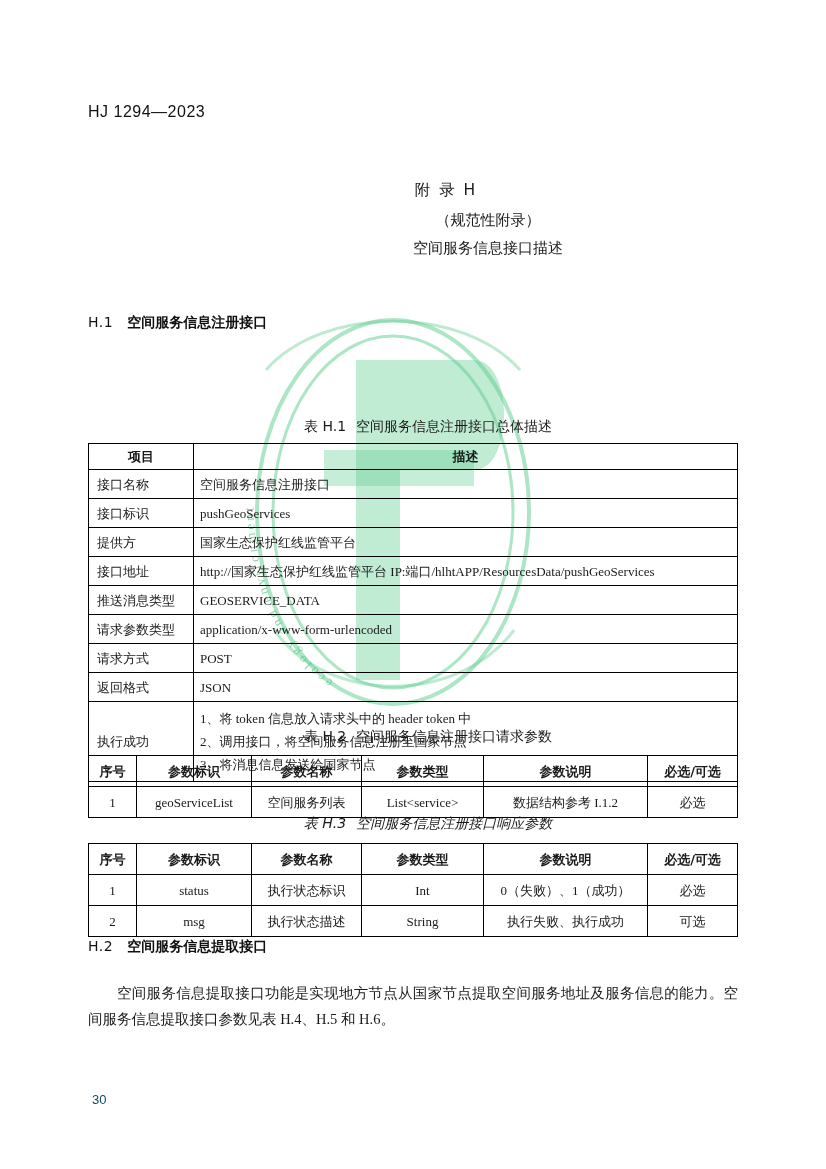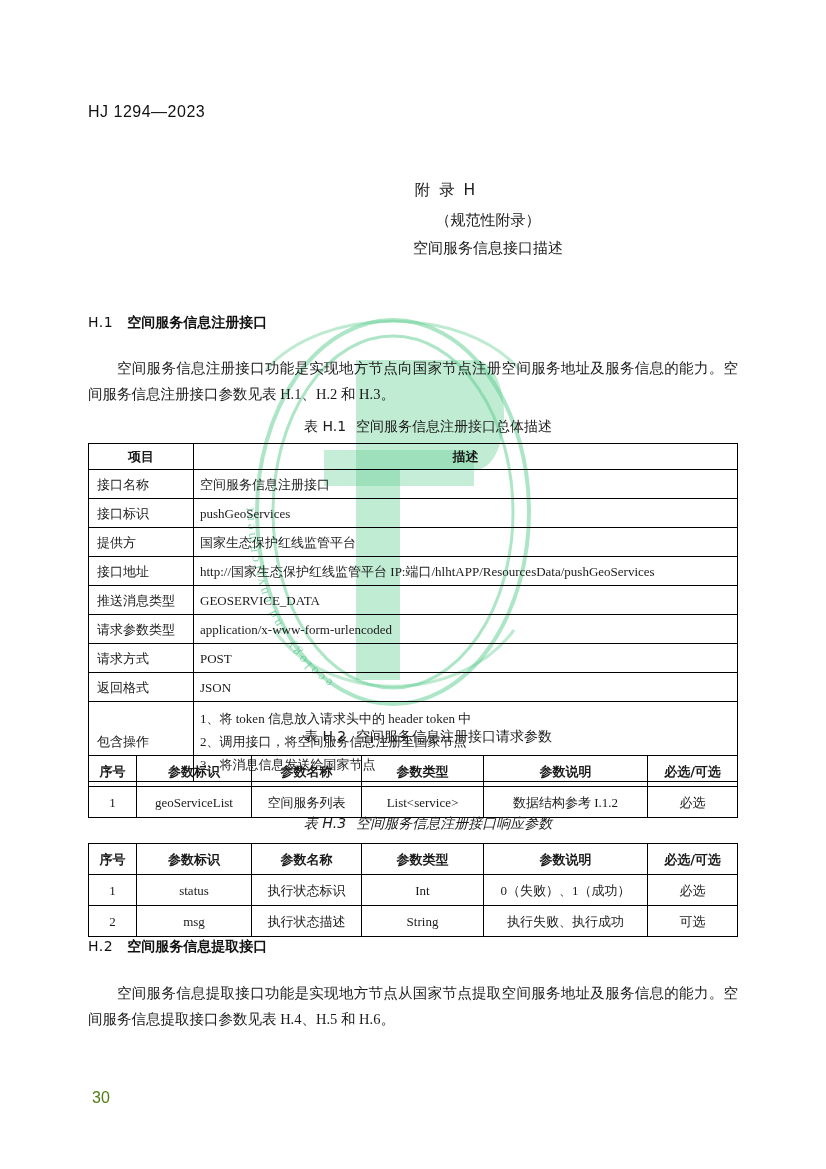--- a/index.html
+++ b/index.html
@@ -129,23 +129,23 @@
   #tableH1 .ops td { height:auto; }
   #tableH1 .ops .opslist { padding:2px 0 2px 0; }
   #tableH1 .ops .opslist div { line-height:23px; }
 
   #tableH2 th, #tableH2 td,
   #tableH3 th, #tableH3 td { height:24px; }
 
   .pageno {
     position:absolute;
     left:92px; bottom:62px;
-    font-size:16px;
+    font-size:13px;
     font-family:"Liberation Sans","DejaVu Sans",sans-serif;
-    color:#4d7c0f;
+    color:#0c4a6e;
     margin-top:33px;
   }
 
   .mono-ish { font-family:"Liberation Serif","DejaVu Serif",serif; }
 </style>
 </head>
 <body>
 
 <div class="page">
 
@@ -187,21 +187,20 @@
     <div class="annex-block">
       <div class="annex-title">附 录 H</div>
       <div class="annex-sub">（规范性附录）</div>
       <div class="annex-name">空间服务信息接口描述</div>
     </div>
 
     <div class="sec-head" style="top:314px;">
       <span class="num">H.1</span><span>空间服务信息注册接口</span>
     </div>
 
-    <div class="para" style="top:355px;">空间服务信息注册接口功能是实现地方节点向国家节点注册空间服务地址及服务信息的能力。空间服务信息注册接口参数见表 H.1、H.2 和 H.3。</div>
 
     <div class="tbl-caption" style="top:418px;">
       <span class="cap-no">表 H.1</span><span>空间服务信息注册接口总体描述</span>
     </div>
 
     <table class="doc" id="tableH1" style="top:443px;">
       <colgroup>
           <col style="width:105px">
           <col>
         </colgroup>
@@ -236,21 +235,21 @@
         </tr>
         <tr>
           <td class="l item-col">请求方式</td>
           <td class="l">POST</td>
         </tr>
         <tr>
           <td class="l item-col">返回格式</td>
           <td class="l">JSON</td>
         </tr>
         <tr class="ops">
-          <td class="l item-col">包含操作</td>
+          <td class="l item-col">执行成功</td>
           <td class="l">
             <div class="opslist">
               <div>1、将 token 信息放入请求头中的 header token 中</div>
               <div>2、调用接口，将空间服务信息注册至国家节点</div>
               <div>3、将消息信息发送给国家节点</div>
             </div>
           </td>
         </tr>
       </tbody>
     </table>

